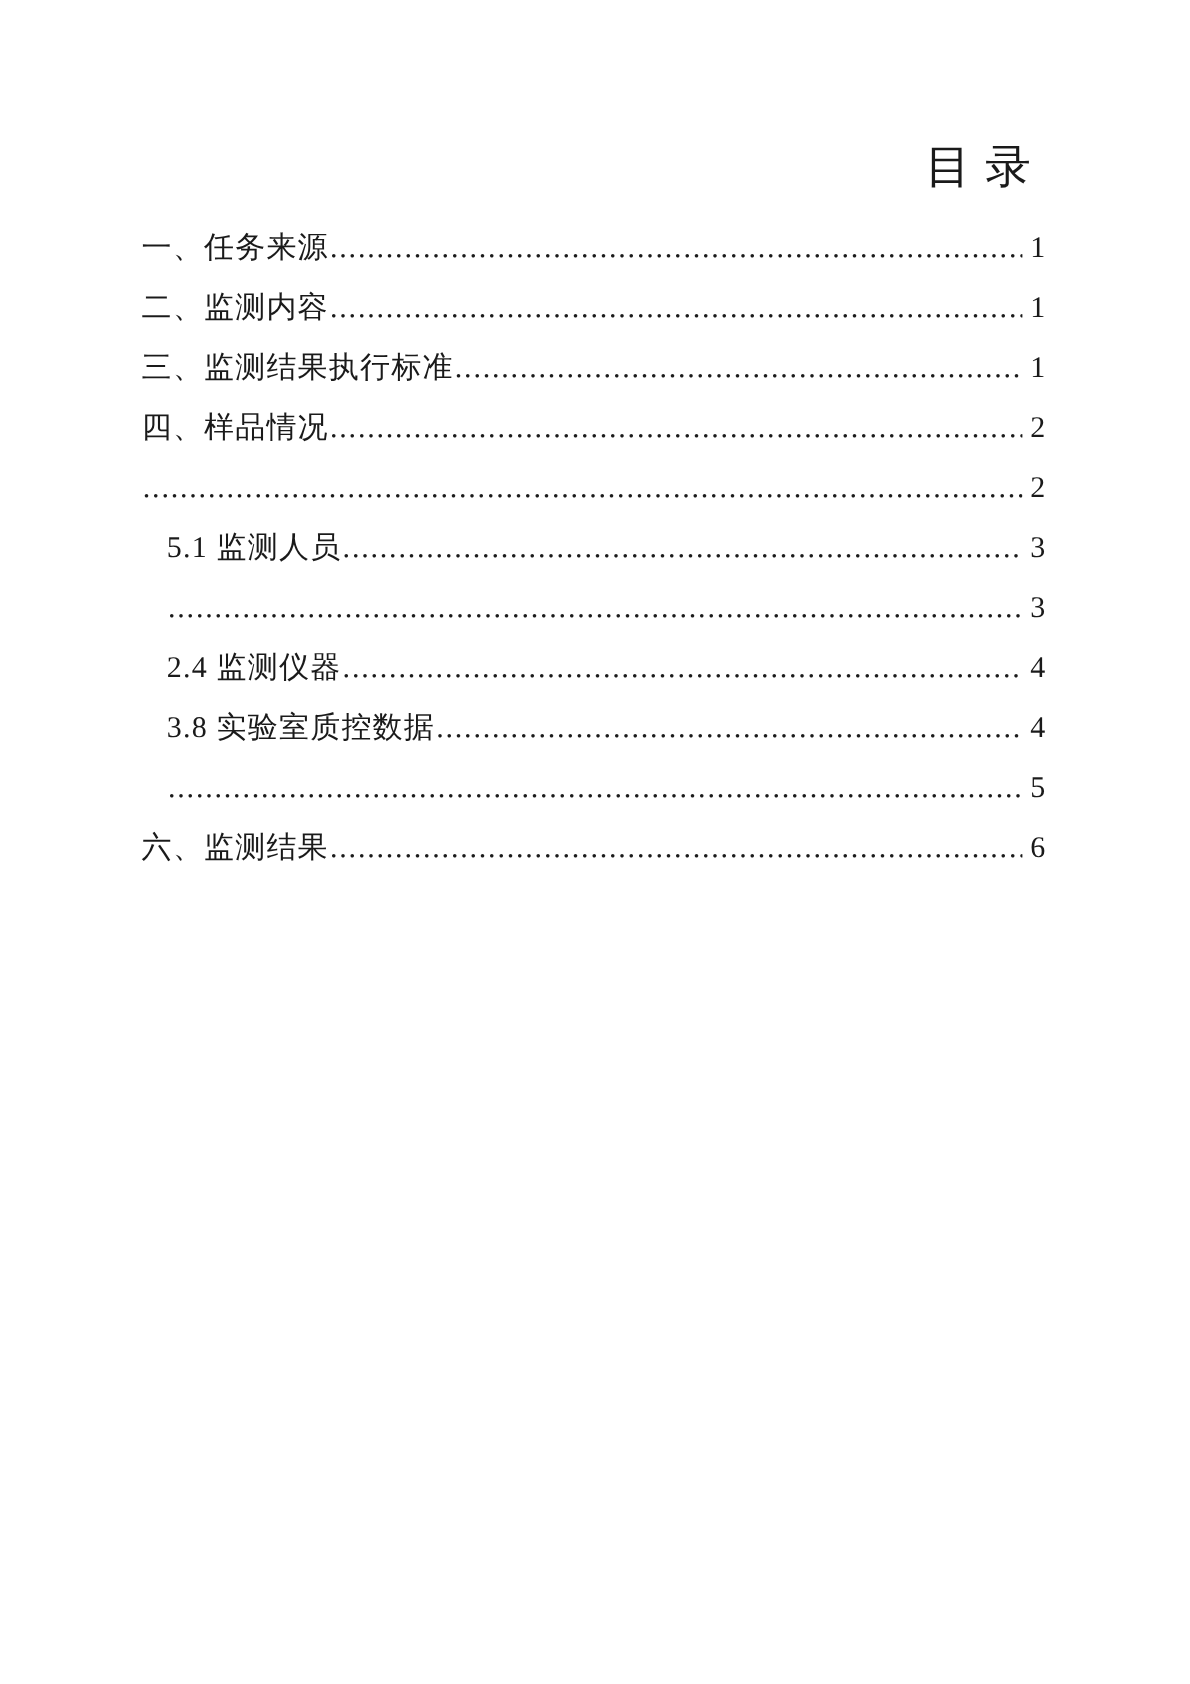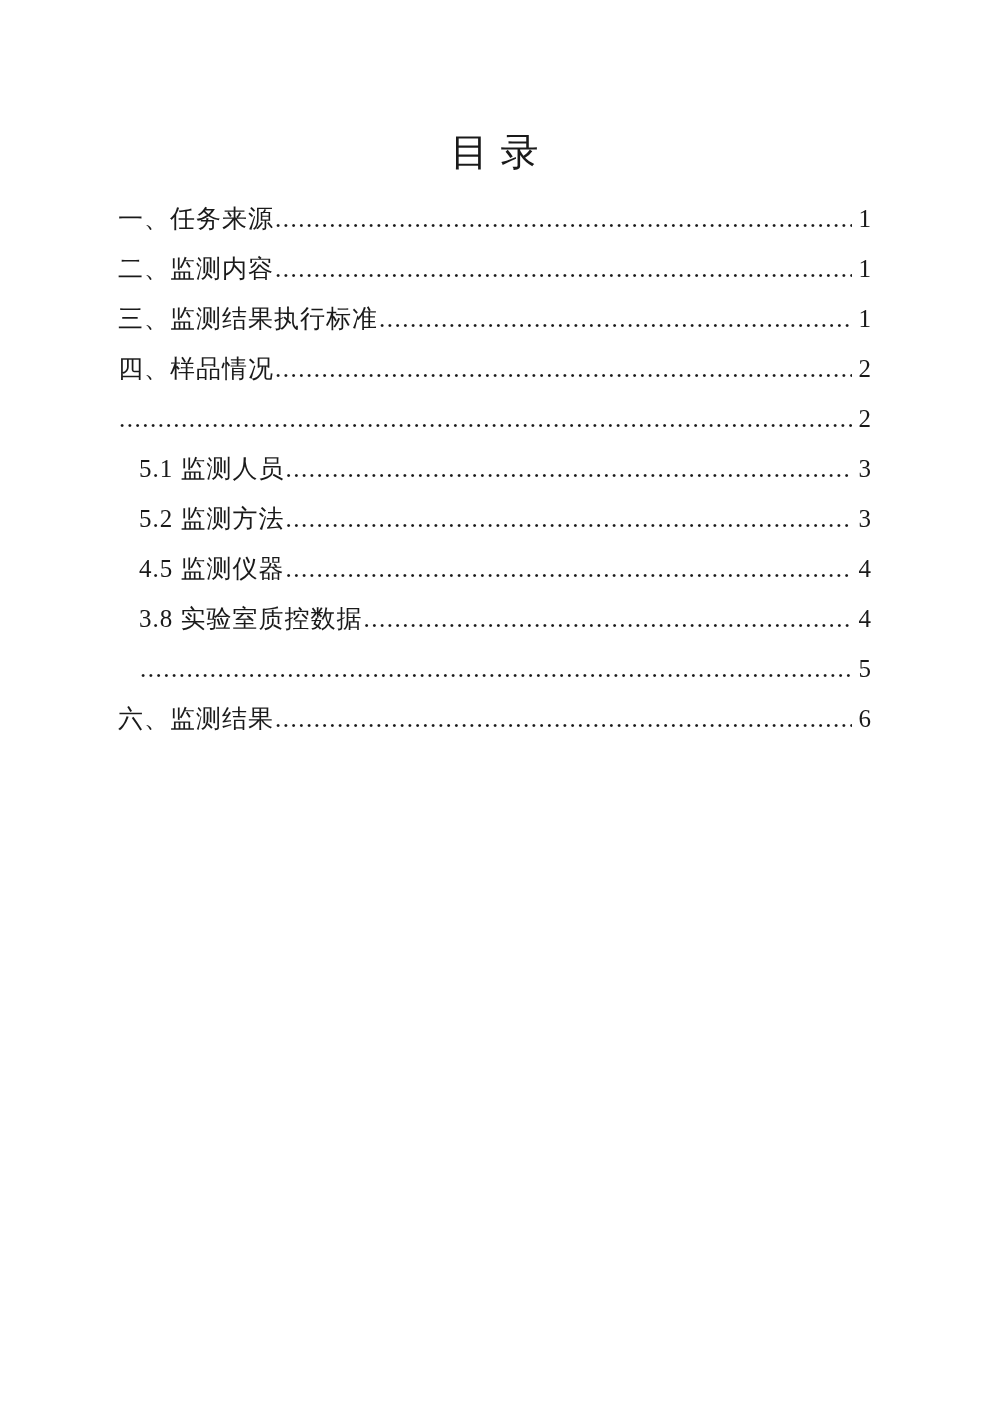--- a/index.html
+++ b/index.html
@@ -16,22 +16,22 @@
   }
   .page {
     position: relative;
     width: 992px;
     height: 1403px;
     box-sizing: border-box;
     background: var(--bg-color, #ffffff);
     padding: 112px 121px 0 118px;
   }
   .doc-title {
-    margin: 12px;
-    text-align: center;
+    margin: 0;
+    text-align: right;
     font-size: 38px;
     line-height: 56px;
     font-weight: 400;
     letter-spacing: 12px;
     padding-left: 12px; 
   }
   .toc {
     margin-top: 14px;
     font-size: 25px;
   }
@@ -98,27 +98,26 @@
     <span class="toc-page">2</span>
   </div>
 
   <div class="toc-row level-2">
     <span class="toc-label">5.1 监测人员</span>
     <span class="toc-leader" aria-hidden="true">............................................................................................................................................................................................................................</span>
     <span class="toc-page">3</span>
   </div>
 
   <div class="toc-row level-2">
-    <span class="toc-label">5.2 监测方法</span>
     <span class="toc-leader" aria-hidden="true">............................................................................................................................................................................................................................</span>
     <span class="toc-page">3</span>
   </div>
 
   <div class="toc-row level-2">
-    <span class="toc-label">4.5 监测仪器</span>
+    <span class="toc-label">2.4 监测仪器</span>
     <span class="toc-leader" aria-hidden="true">............................................................................................................................................................................................................................</span>
     <span class="toc-page">4</span>
   </div>
 
   <div class="toc-row level-2">
     <span class="toc-label">3.8 实验室质控数据</span>
     <span class="toc-leader" aria-hidden="true">............................................................................................................................................................................................................................</span>
     <span class="toc-page">4</span>
   </div>
 

